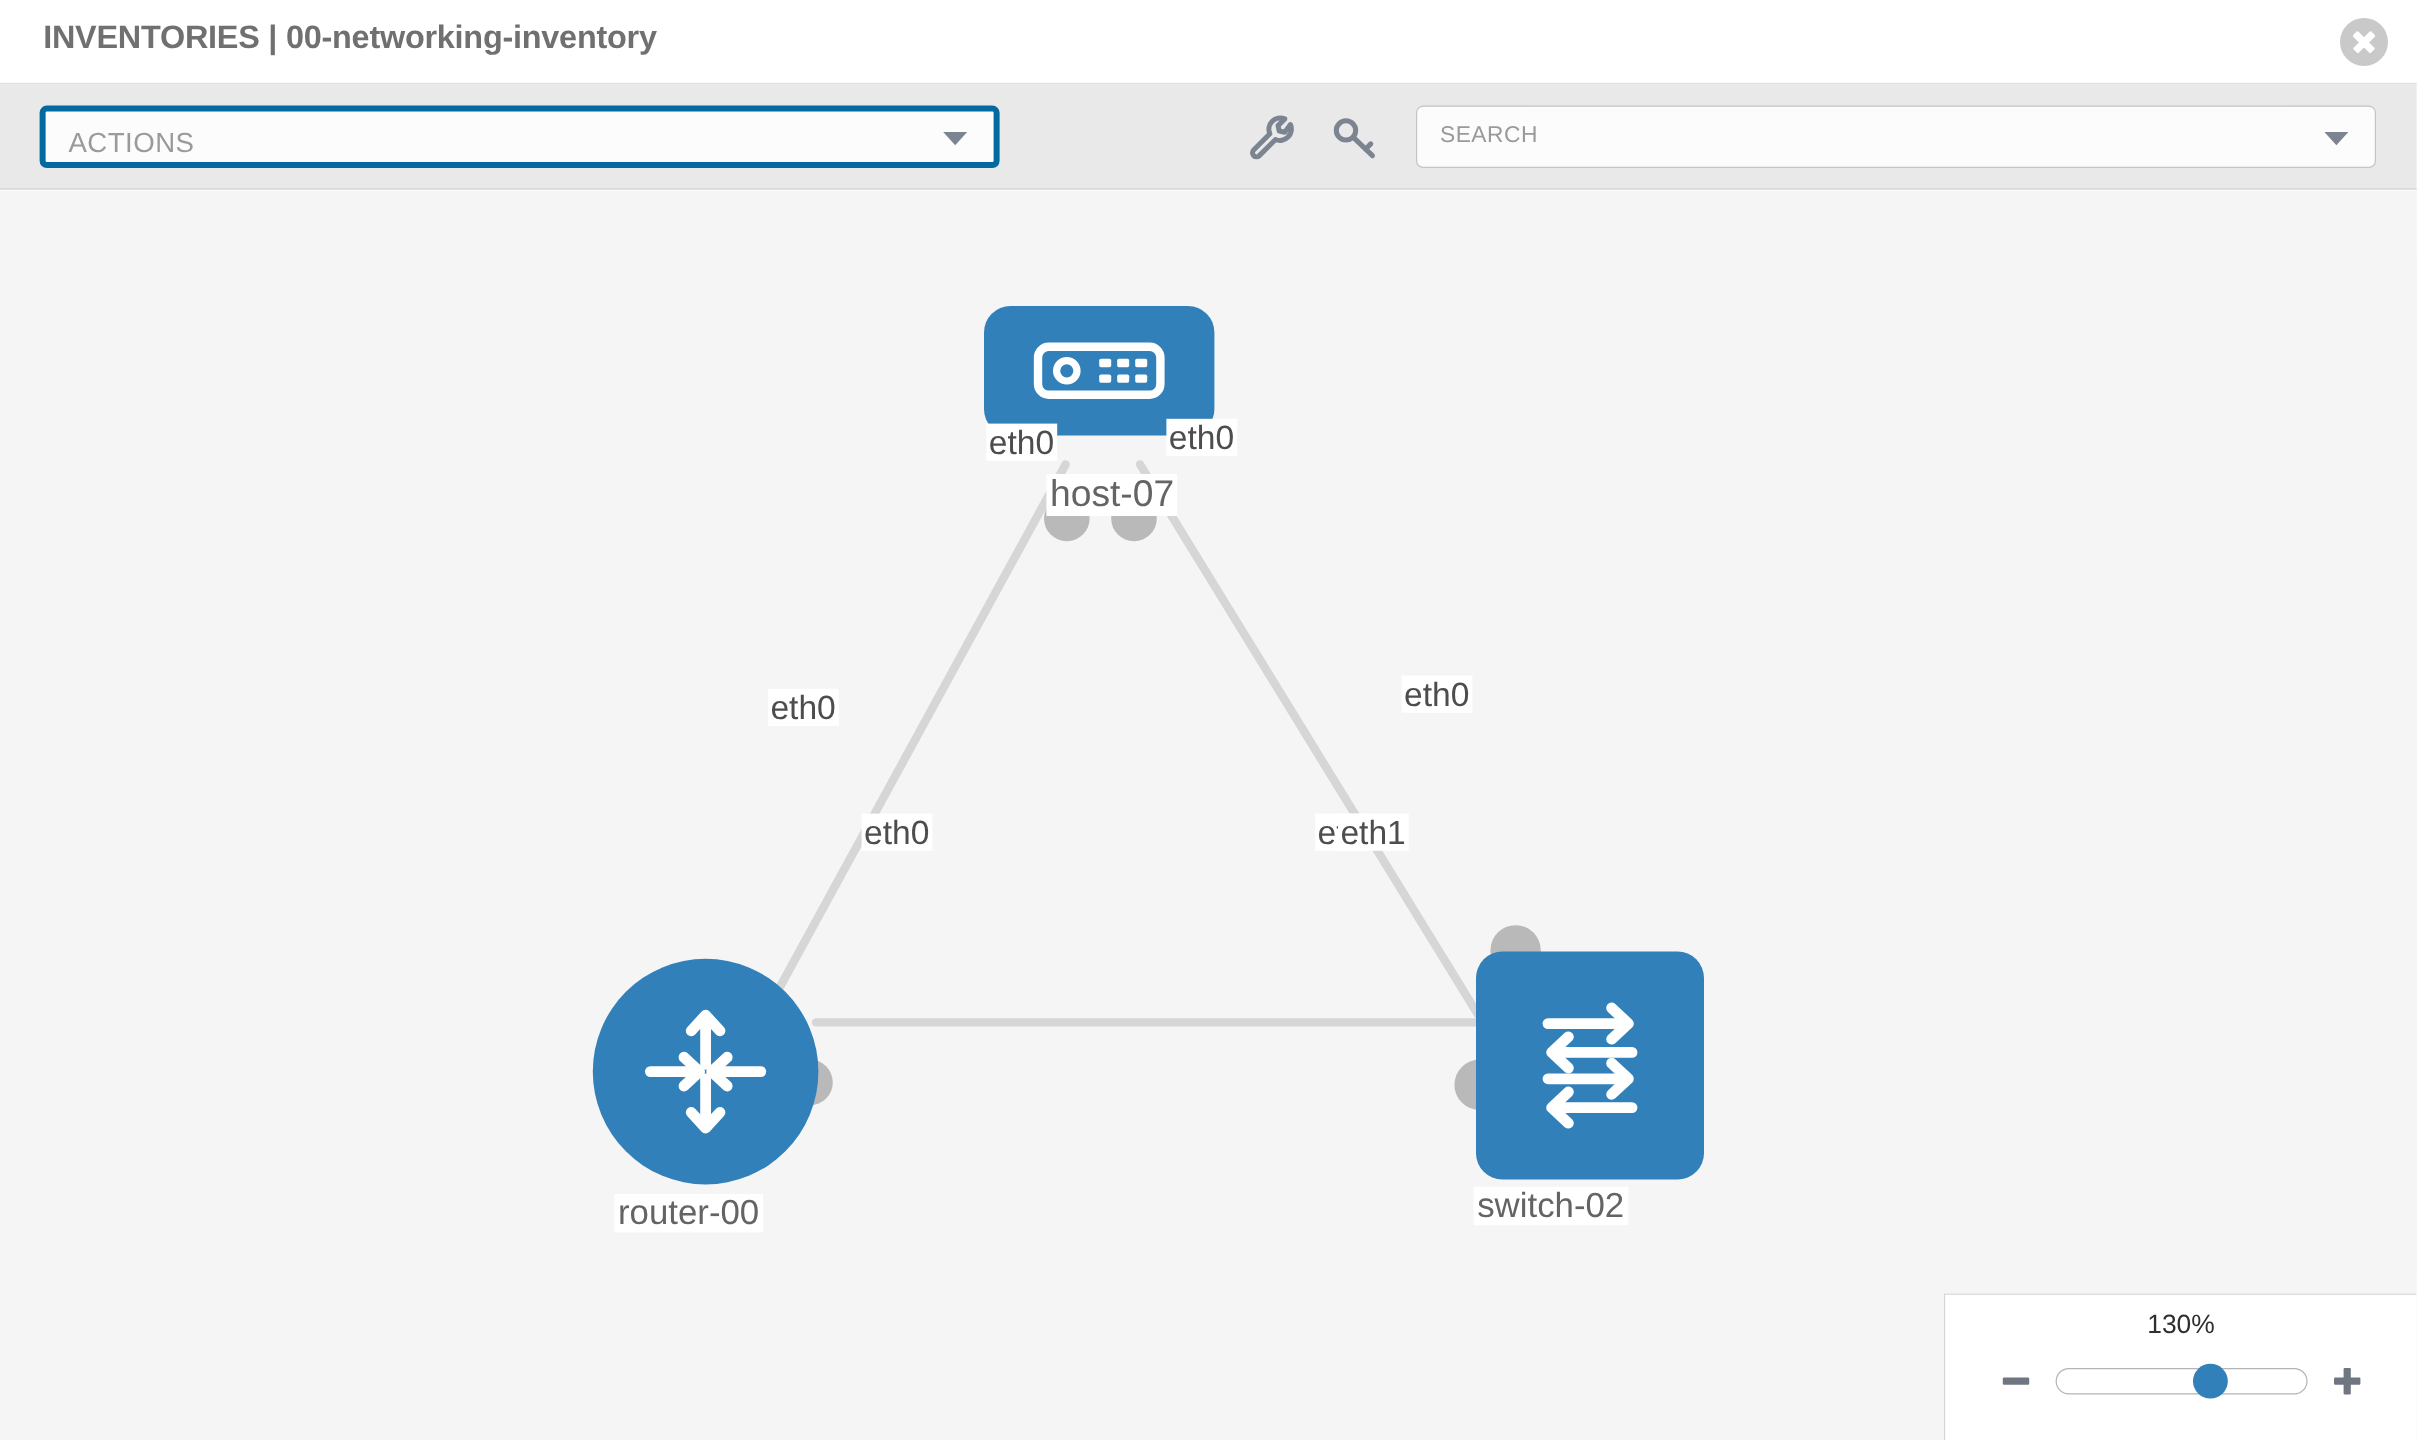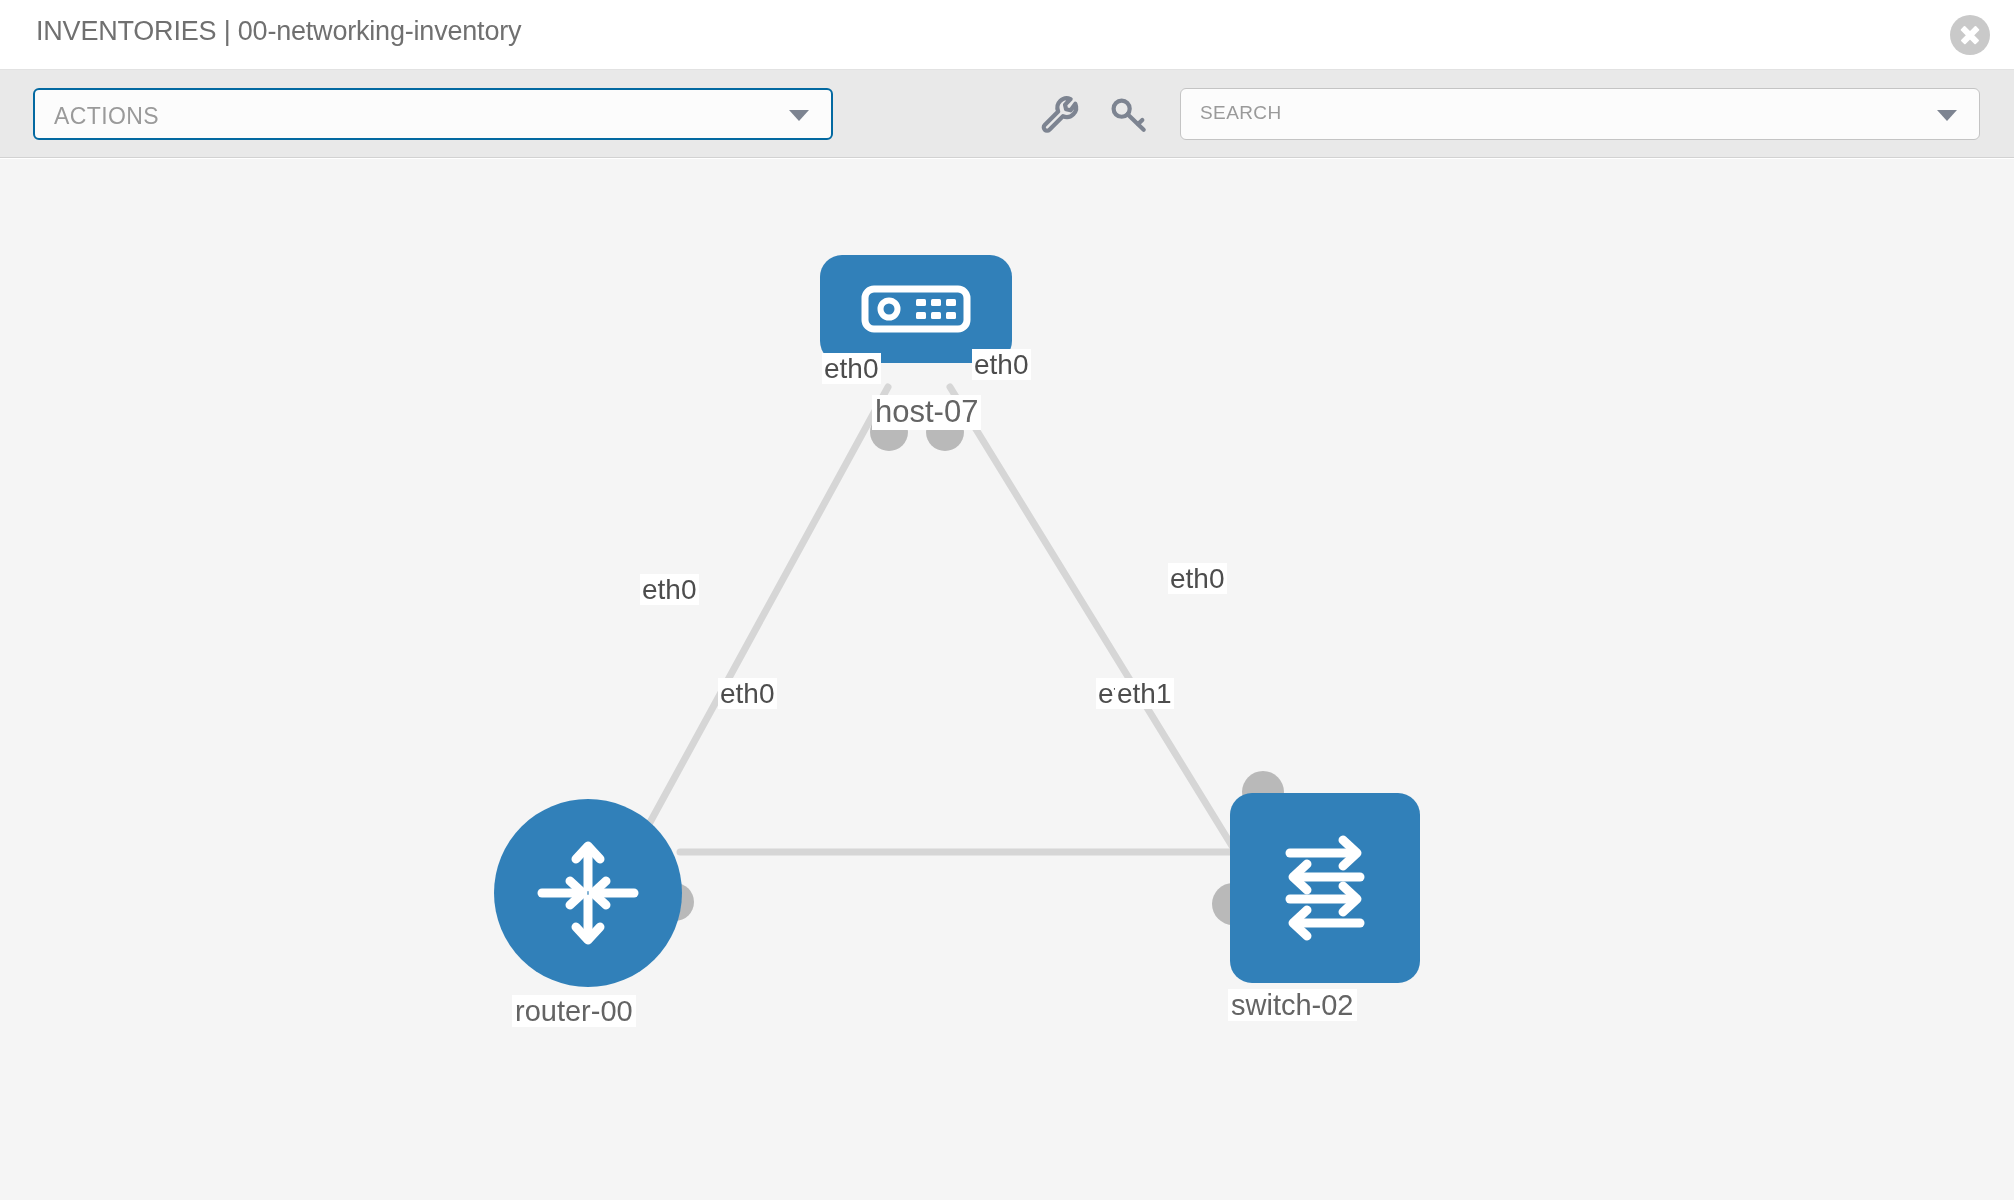--- a/index.html
+++ b/index.html
@@ -13,21 +13,21 @@
 
   
   .header {
     position: absolute; top: 0; left: 0;
     width: 2014px; height: 70px;
     background: #ffffff;
     border-bottom: 1px solid #e2e2e2;
   }
   .page-title {
     position: absolute; left: 36px; top: 16px;
-    font-size: 27px; font-weight: normal;
+    font-size: 27px; font-weight: bold;
     font-stretch: condensed;
     letter-spacing: -0.2px;
     color: #707070;
     white-space: nowrap;
   }
   .close-btn {
     position: absolute; right: 24px; top: 15px;
     width: 40px; height: 40px; border-radius: 50%;
     background: #c9c9c9; cursor: pointer;
   }
@@ -44,21 +44,21 @@
   .toolbar {
     position: absolute; top: 70px; left: 0;
     width: 2014px; height: 88px;
     background: #e9e9e9;
     border-bottom: 1px solid #d2d2d2;
   }
   .actions-select {
     position: absolute; left: 33px; top: 18px;
     width: 800px; height: 52px;
     background: #fcfcfc;
-    border: 2px solid #0369a1;
+    border: 5px solid #0369a1;
     border-radius: 6px;
     cursor: pointer;
   }
   .actions-label {
     position: absolute; left: 19px; top: 13px;
     font-size: 23px; color: #9a9a9a;
     font-stretch: condensed;
     letter-spacing: 0.4px;
   }
   .caret {
@@ -306,15 +306,25 @@
       <div class="node-label label-device" style="left:16px; top:218px;">switch-02</div>
     </div>
 
     <div class="iface-label" style="left:640px; top:415px;">eth0</div>
     <div class="iface-label" style="left:1168px; top:404px;">eth0</div>
 
     <div class="iface-label" style="left:718px; top:519px;">eth0</div>
     <div class="iface-label" style="left:1096px; top:519px;">eth</div>
     <div class="iface-label" style="left:1115px; top:519px;">eth1</div>
 
+    <div class="zoom-panel">
+      <div class="zoom-level">130%</div>
+      <div class="zoom-row">
+        <div class="zoom-minus"></div>
+        <div class="zoom-track">
+          <div class="zoom-thumb" id="zoom-thumb" style="left: 62%;"></div>
+        </div>
+        <div class="zoom-plus"></div>
+      </div>
+    </div>
 
   </div>
 </div>
 
 </body></html>

